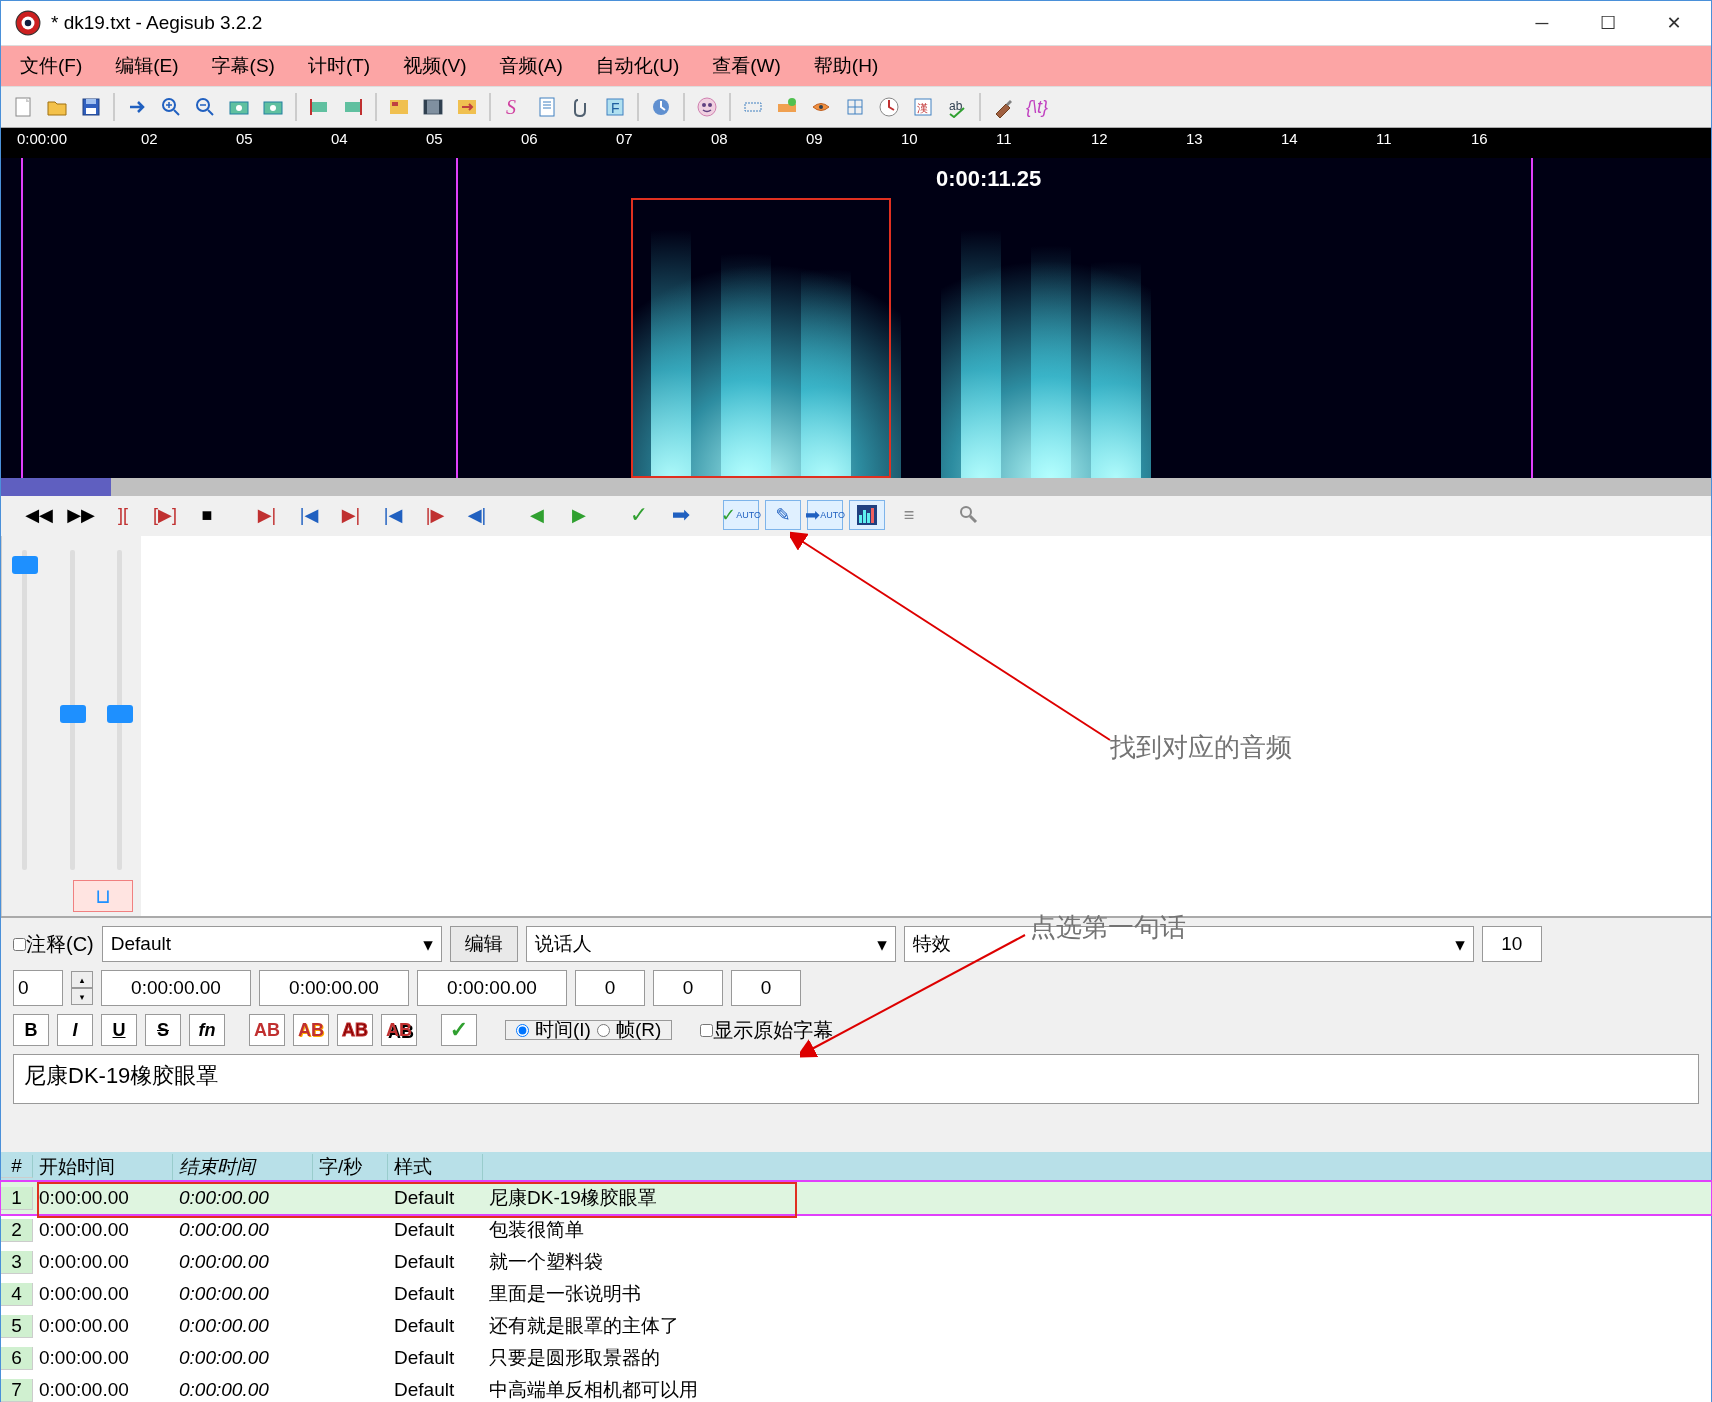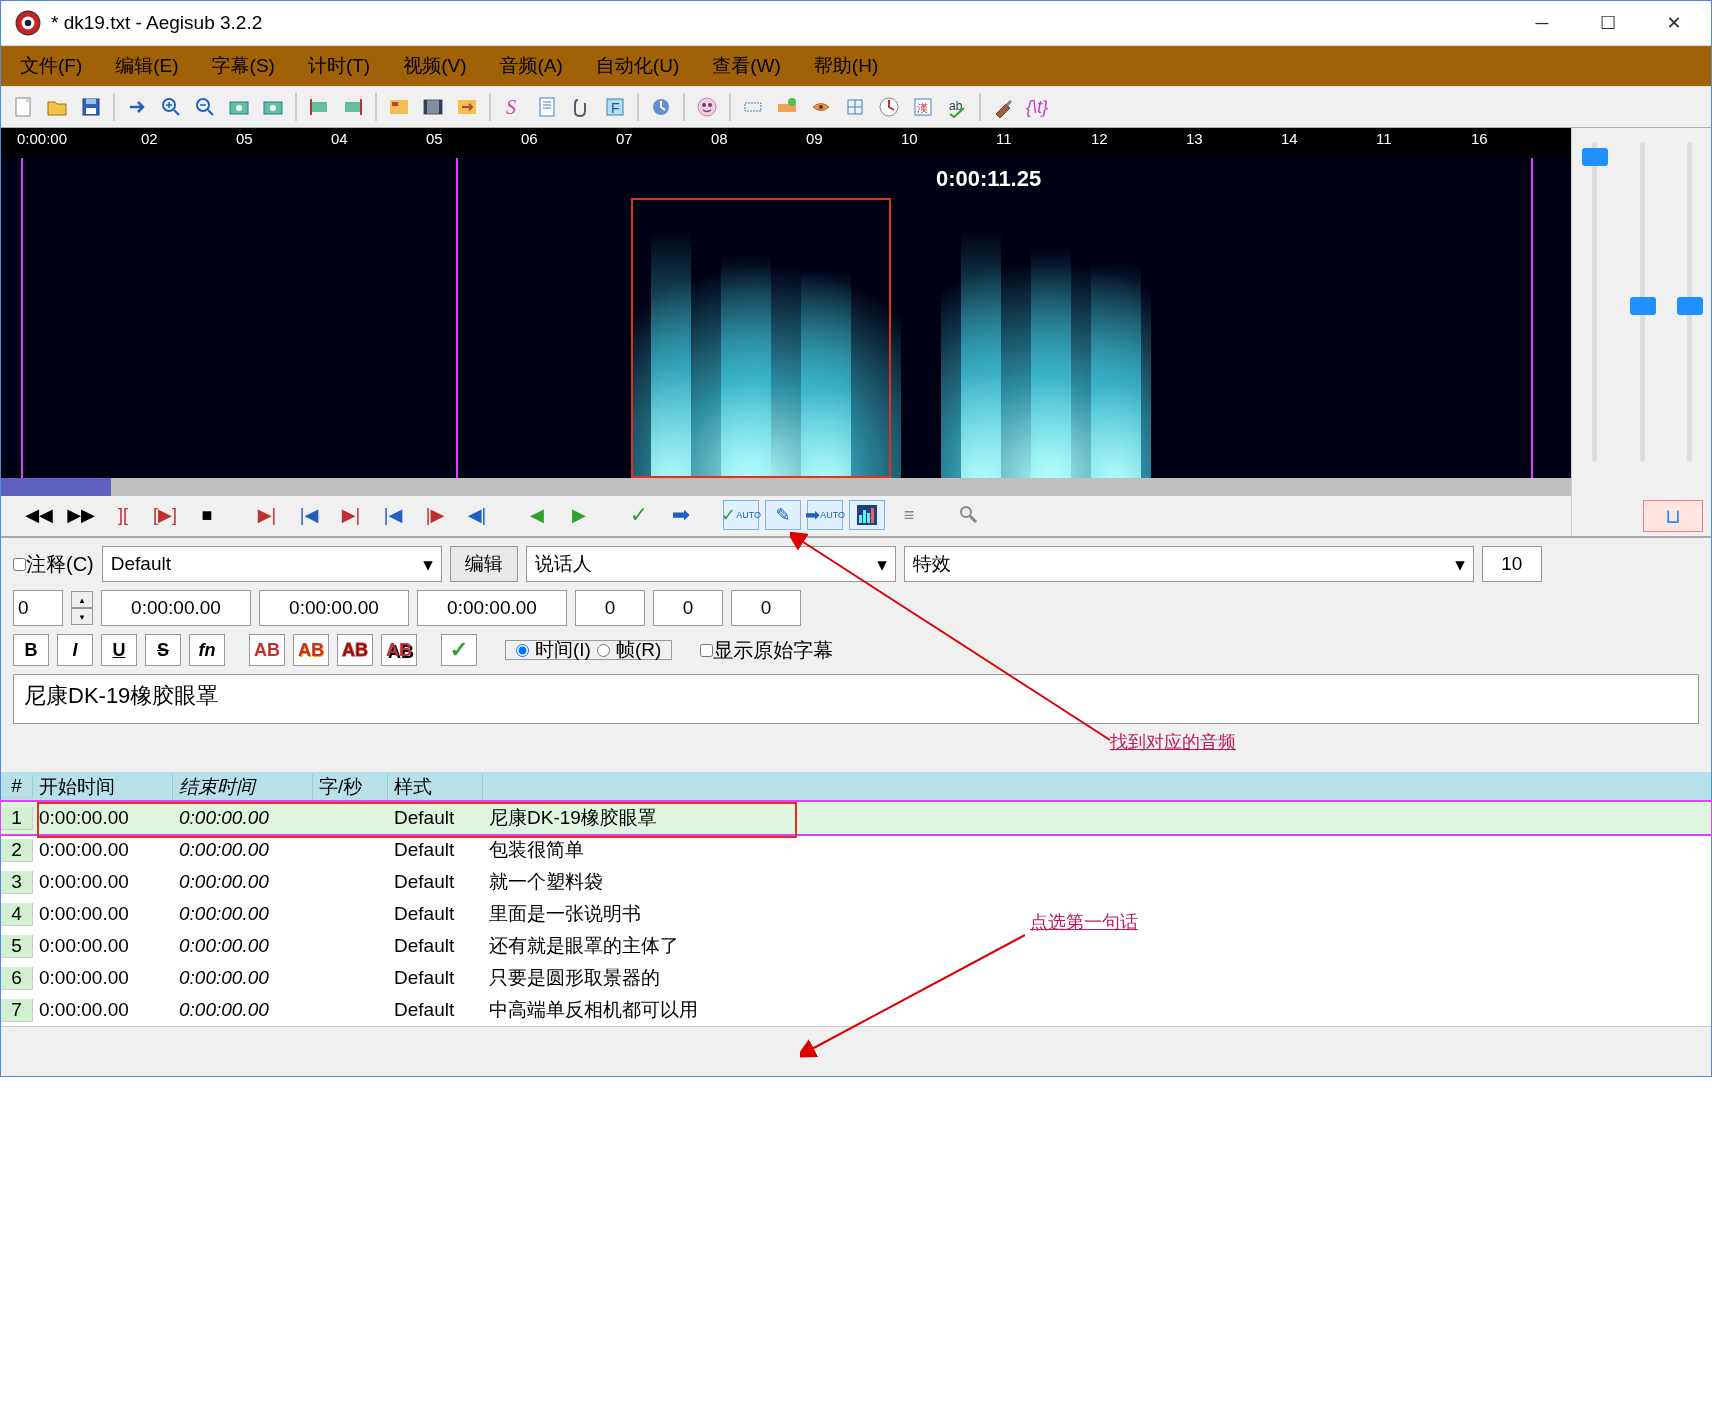--- a/index.html
+++ b/index.html
@@ -4,28 +4,28 @@
 <style>
 * { box-sizing: border-box; margin: 0; padding: 0; }
 body { font-family: "Microsoft YaHei", Arial, sans-serif; font-size: 17px; background: #fff; width: 1712px; }
 .window { border: 1px solid #4a90d9; width: 1712px; }
 .titlebar { display: flex; align-items: center; height: 45px; background: #fff; border-bottom: 1px solid #ddd; padding: 0 4px; }
 .titlebar-icon { width: 26px; height: 26px; margin: 0 10px; }
 .titlebar-title { flex: 1; font-size: 19px; color: #000; }
 .window-controls { display: flex; gap: 0; }
 .win-btn { width: 66px; height: 40px; display: flex; align-items: center; justify-content: center; cursor: pointer; color: #333; font-size: 18px; }
 
-.menubar { display: flex; gap: 25px; padding: 5px 15px; background: #a16207; font-size: 19px; }
+.menubar { display: flex; gap: 25px; padding: 5px 15px; background: #fca5a5; font-size: 19px; }
 .menu-item { cursor: pointer; padding: 2px 4px; }
 
 .toolbar { display: flex; align-items: center; padding: 4px 6px; background: #f0f0f0; border-top: 1px solid #ddd; border-bottom: 1px solid #aaa; gap: 2px; }
 .tool-btn { width: 32px; height: 32px; display: flex; align-items: center; justify-content: center; cursor: pointer; background: #f0f0f0; border: 1px solid transparent; }
 .tool-sep { width: 2px; height: 28px; background: #ccc; margin: 0 4px; }
 
-.main-area { display: flex; }
+.main-area { display: flex; flex-direction: column; }
 .audio-panel { flex: 1; }
 .spectrogram { position: relative; height: 365px; background: #000; }
 .time-ruler { height: 30px; background: #000; display: flex; align-items: center; position: relative; overflow: hidden; }
 .time-tick { position: absolute; color: #fff; font-size: 15px; font-family: Arial; top: 2px; }
 .waveform { position: relative; height: 320px; background: linear-gradient(#000014, #000014); overflow: hidden; }
 .spectro-blob { position: absolute; bottom: 0; background: radial-gradient(circle at 50% 100%, rgba(180,255,255,0.95), rgba(64,200,220,0.7) 35%, rgba(0,40,80,0) 80%); }
 .magenta-line { position: absolute; top: 0; bottom: 0; width: 2px; background: #e040fb; }
 .time-marker { position: absolute; top: 8px; color: #fff; font-size: 22px; font-weight: bold; }
 .scroll-track { height: 18px; background: #c0c0c0; position: relative; }
 .scroll-thumb { position: absolute; height: 100%; background: #5f5fc0; }
@@ -62,21 +62,21 @@
 .grid-row { display: flex; height: 32px; align-items: center; font-size: 19px; }
 .grid-row > div { padding: 0 6px; white-space: nowrap; overflow: hidden; }
 .row-num { width: 32px; text-align: center; background: #d0f0d0; border-right: 1px solid #ccc; border-bottom: 1px solid #ccc; }
 .c-start { width: 140px; }
 .c-end { width: 140px; font-style: italic; }
 .c-chars { width: 75px; }
 .c-style { width: 95px; }
 .c-text { flex: 1; }
 .selected-row { background: #dff5e0; outline: 2px solid #e040fb; }
 
-.annotation { position: absolute; color: #be185d; font-size: 18px; pointer-events: none; text-decoration: underline; }
+.annotation { position: absolute; color: #737373; font-size: 26px; pointer-events: none; }
 .arrow-line { position: absolute; pointer-events: none; }
 svg { display: block; }
 </style>
 </head>
 <body>
 
 <div class="window">
 
   <div class="titlebar">
     <span class="titlebar-icon">

